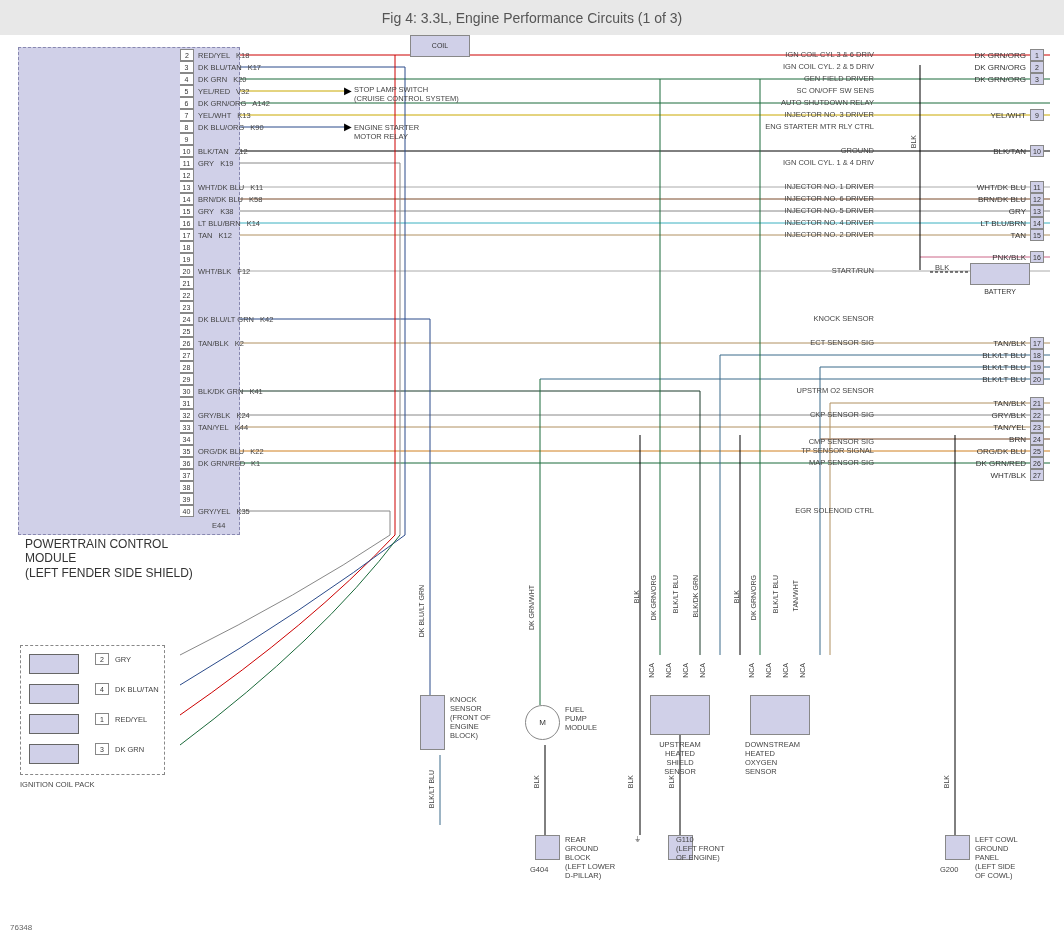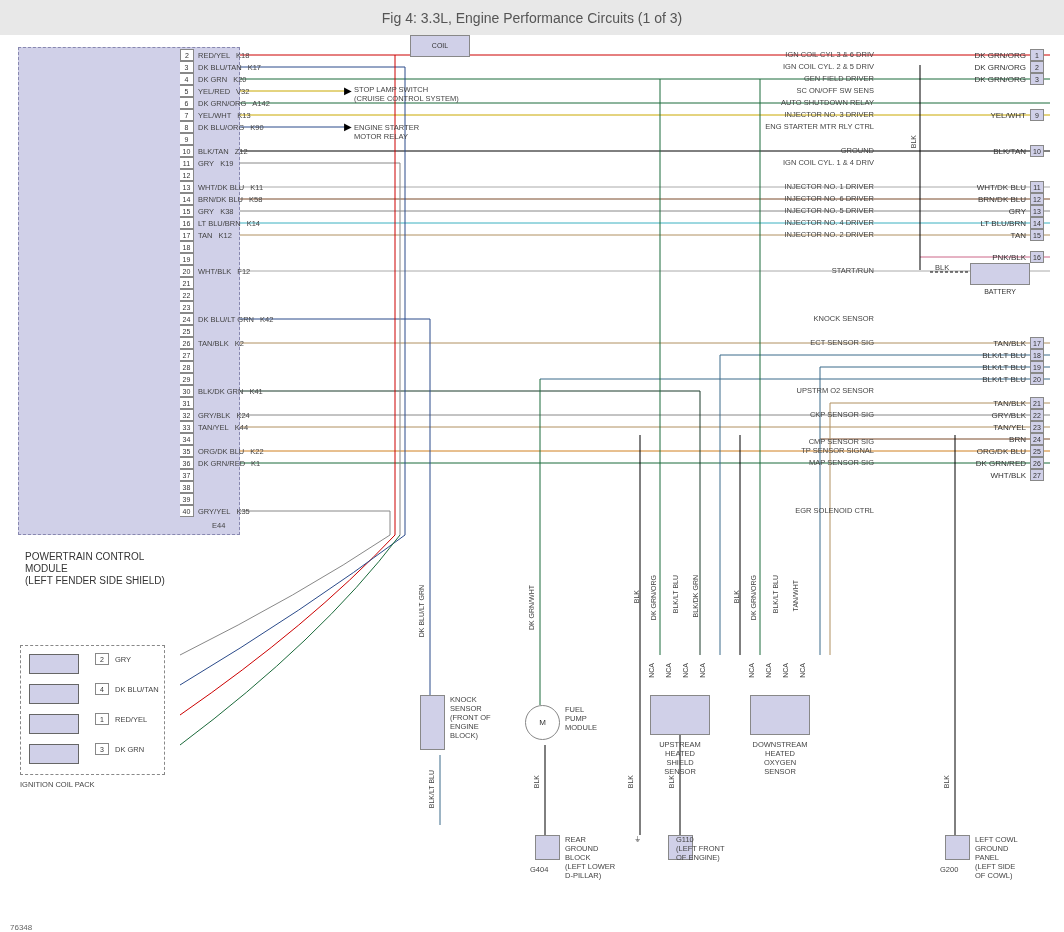--- a/index.html
+++ b/index.html
@@ -1,20 +1,20 @@
 <!DOCTYPE html>
 <html><head>
 <meta charset="utf-8">
 <style>
 *{margin:0;padding:0;box-sizing:border-box}
 body{font-family:Arial,sans-serif;font-size:8px;color:#333;background:#fff;width:1064px;height:932px;position:relative;overflow:hidden}
 .title-bar{background:#e8e8e8;height:35px;display:flex;align-items:center;justify-content:center;font-size:14px;color:#555}
 .diagram{position:relative;width:100%;height:902px}
 .pcm-box{position:absolute;left:18px;top:12px;width:222px;height:488px;border:1px dashed #8888b0;background:#d0d0e8}
-.pcm-label{position:absolute;left:25px;top:516px;font-size:10px;line-height:1.2}
+.pcm-label{position:absolute;left:25px;top:502px;font-size:12px;line-height:1.2}
 .pin-row{position:absolute;display:flex;align-items:center;height:12px;font-size:7.5px}
 .pin-label{position:absolute;right:190px;text-align:right;white-space:nowrap;font-size:7.5px;color:#444}
 .pin-num{width:14px;border:1px solid #888;border-left:none;height:12px;display:flex;align-items:center;justify-content:center;background:#fff;font-size:7px}
 .pin-num.first{border-left:1px solid #888}
 .wire-label{margin-left:4px;white-space:nowrap;color:#444}
 .wire-code{margin-left:6px;color:#444}
 .right-label{position:absolute;right:20px;white-space:nowrap;text-align:right}
 .right-num{display:inline-block;border:1px solid #888;width:14px;height:12px;text-align:center;line-height:11px;margin-left:4px;background:#d0d0e8;font-size:7px}
 .coil-box{position:absolute;left:20px;top:610px;width:145px;height:130px;border:1px dashed #888;background:#fff}
 .coil-rect{position:absolute;left:8px;width:50px;height:20px;border:1px solid #666;background:#d0d0e8}
@@ -390,21 +390,21 @@
 <div class="vert-text" style="left:633px;top:555px">BLK</div>
 <div class="vert-text" style="left:650px;top:540px">DK GRN/ORG</div>
 <div class="vert-text" style="left:672px;top:540px">BLK/LT BLU</div>
 <div class="vert-text" style="left:692px;top:540px">BLK/DK GRN</div>
 <div class="vert-text" style="left:648px;top:628px">NCA</div>
 <div class="vert-text" style="left:665px;top:628px">NCA</div>
 <div class="vert-text" style="left:682px;top:628px">NCA</div>
 <div class="vert-text" style="left:699px;top:628px">NCA</div>
 
 <div class="sensor-box" style="left:750px;top:660px"></div>
-<div class="annot" style="left:745px;top:705px;white-space:pre;text-align:center;width:70px">DOWNSTREAM
+<div class="annot" style="left:745px;top:705px;white-space:pre;width:70px">DOWNSTREAM
 HEATED
 OXYGEN
 SENSOR</div>
 <div class="vert-text" style="left:733px;top:555px">BLK</div>
 <div class="vert-text" style="left:750px;top:540px">DK GRN/ORG</div>
 <div class="vert-text" style="left:772px;top:540px">BLK/LT BLU</div>
 <div class="vert-text" style="left:792px;top:545px">TAN/WHT</div>
 <div class="vert-text" style="left:748px;top:628px">NCA</div>
 <div class="vert-text" style="left:765px;top:628px">NCA</div>
 <div class="vert-text" style="left:782px;top:628px">NCA</div>

